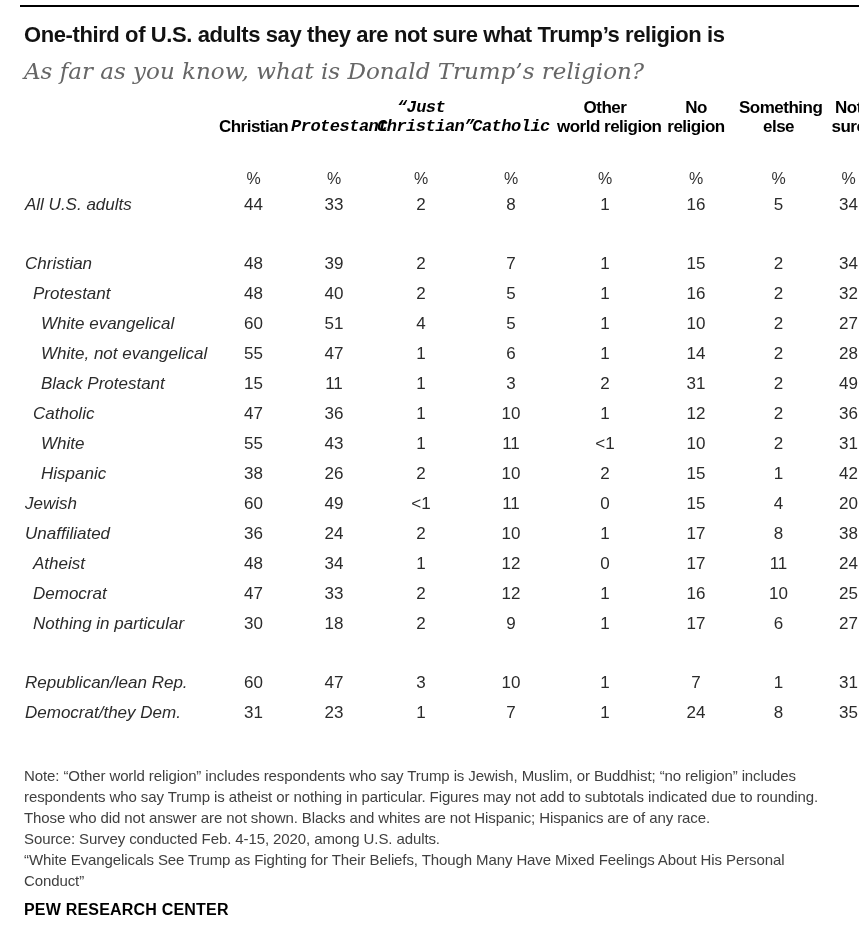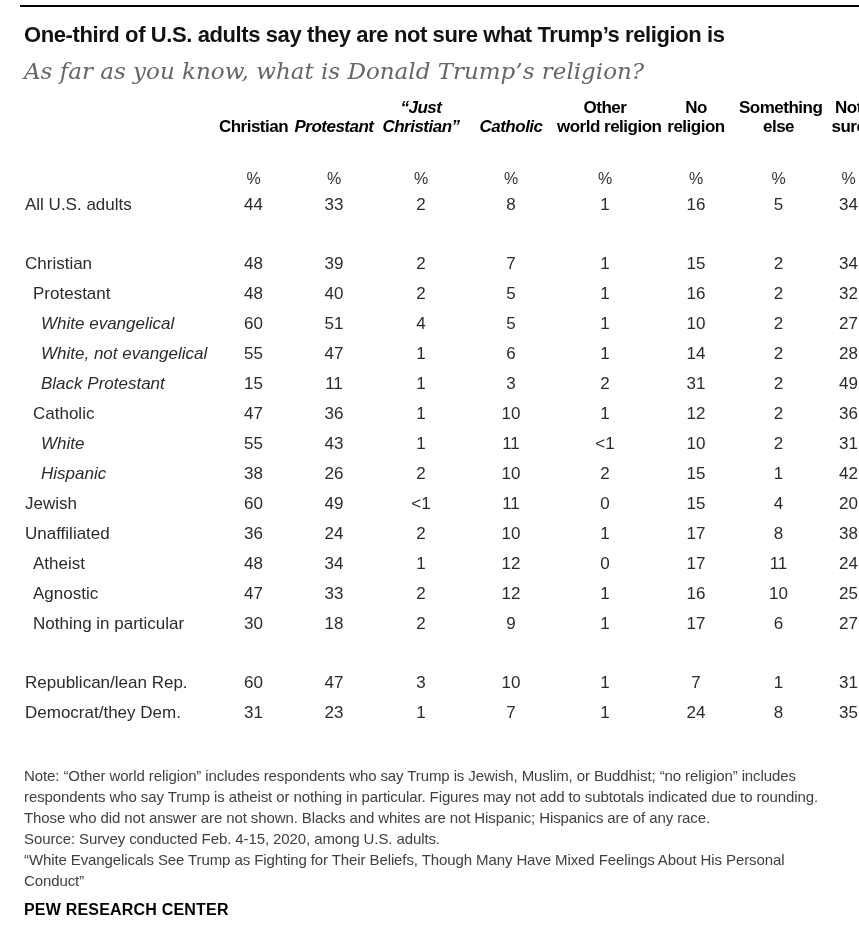--- a/index.html
+++ b/index.html
@@ -43,38 +43,38 @@
     font-weight: bold;
     font-style: normal;
     letter-spacing: -0.5px;
     line-height: 19px;
     color: #000000;
     text-align: center;
     vertical-align: bottom;
     white-space: nowrap;
     height: 46px;
   }
-  th.col-head.italic { font-style: italic; }
+  th.col-head.italic { font-style: italic; font-family: Liberation Mono, monospace; }
   tr.pct-row td {
     height: 52px;
     vertical-align: bottom;
     text-align: center;
     font-size: 16px;
     color: #333333;
     padding-bottom: 2px;
   }
   tbody td {
     height: 30px;
     font-size: 17px;
     color: #2b2b2b;
     text-align: center;
     vertical-align: middle;
     white-space: nowrap;
   }
-  td.row-label { text-align: left; }
+  td.row-label { text-align: left; font-style: italic; }
   .indent-0 { padding-left: 5px !important; }
   .indent-1 { padding-left: 13px !important; }
   .indent-2 { padding-left: 21px !important; }
   .italic { font-style: italic; }
   tr.spacer td { height: 29px; }
   .notes {
     margin: 37px 0 0 4px;
     font-size: 15px;
     line-height: 21px;
     color: #404040;
@@ -263,21 +263,21 @@
           <td>48</td>
           <td>34</td>
           <td>1</td>
           <td>12</td>
           <td>0</td>
           <td>17</td>
           <td>11</td>
           <td>24</td>
         </tr>
         <tr>
-          <td class="row-label indent-1">Agnostic</td>
+          <td class="row-label indent-1">Democrat</td>
           <td>47</td>
           <td>33</td>
           <td>2</td>
           <td>12</td>
           <td>1</td>
           <td>16</td>
           <td>10</td>
           <td>25</td>
         </tr>
         <tr>

